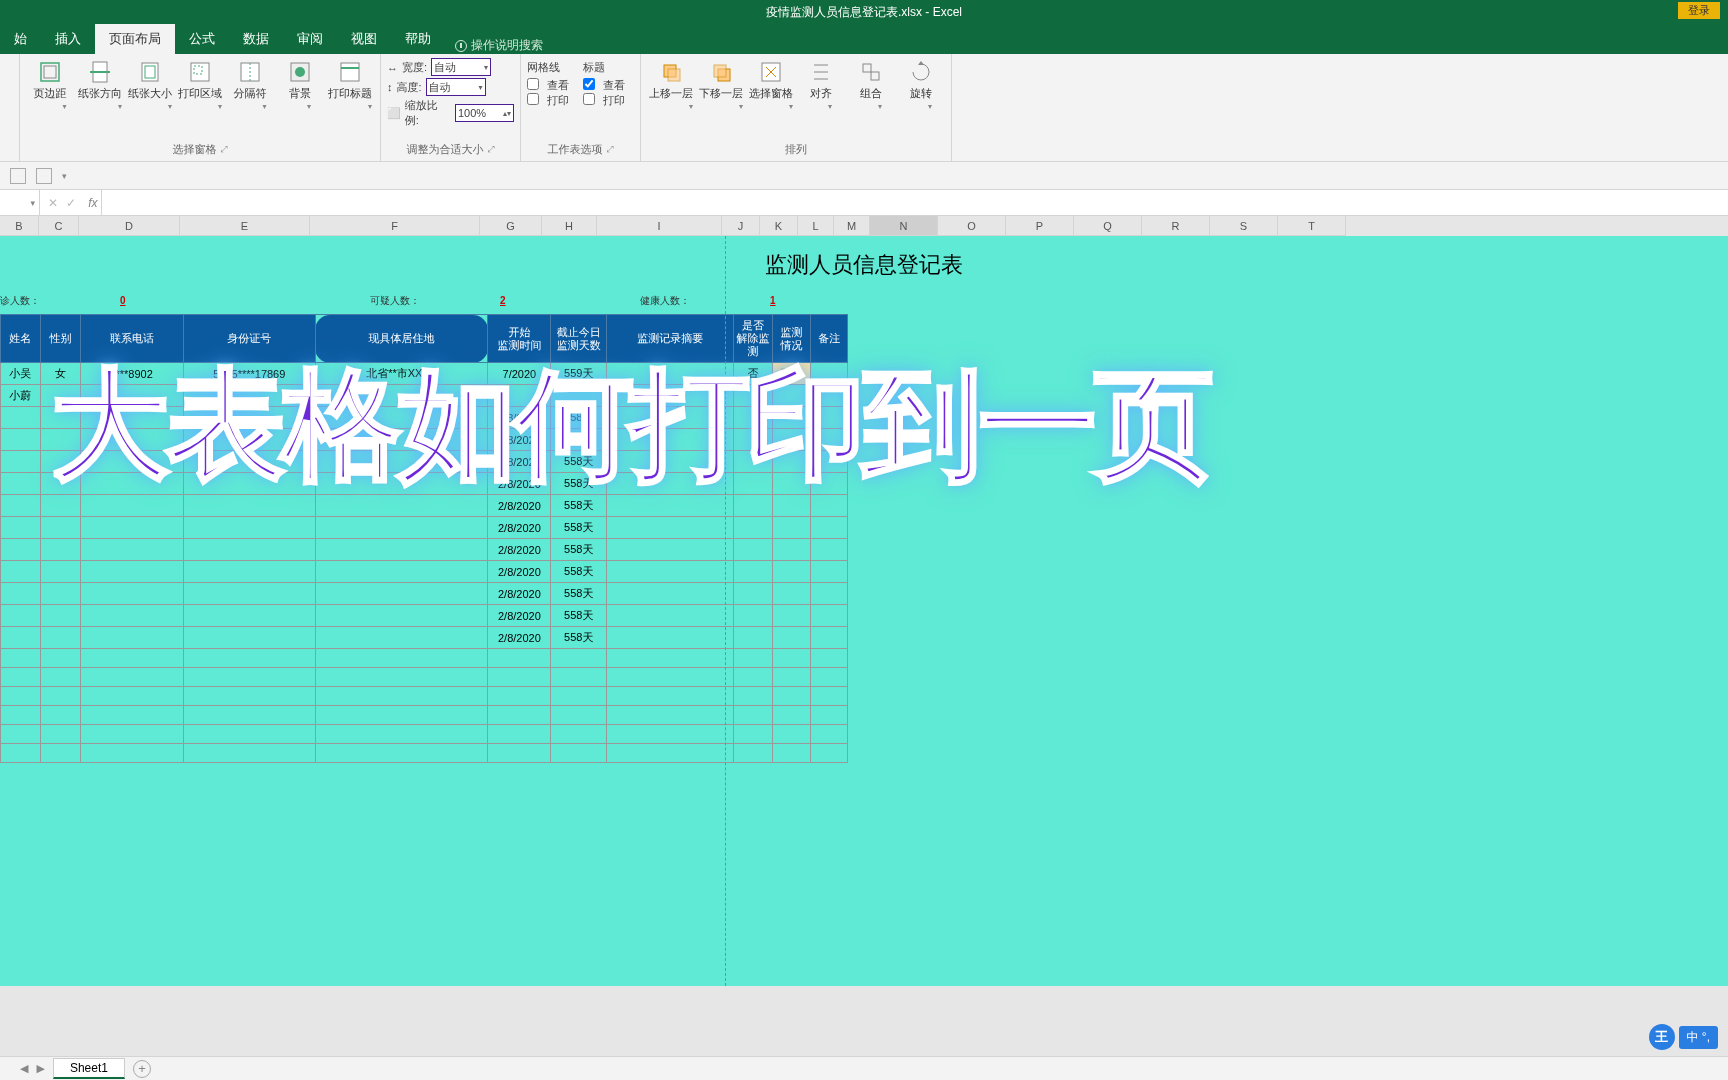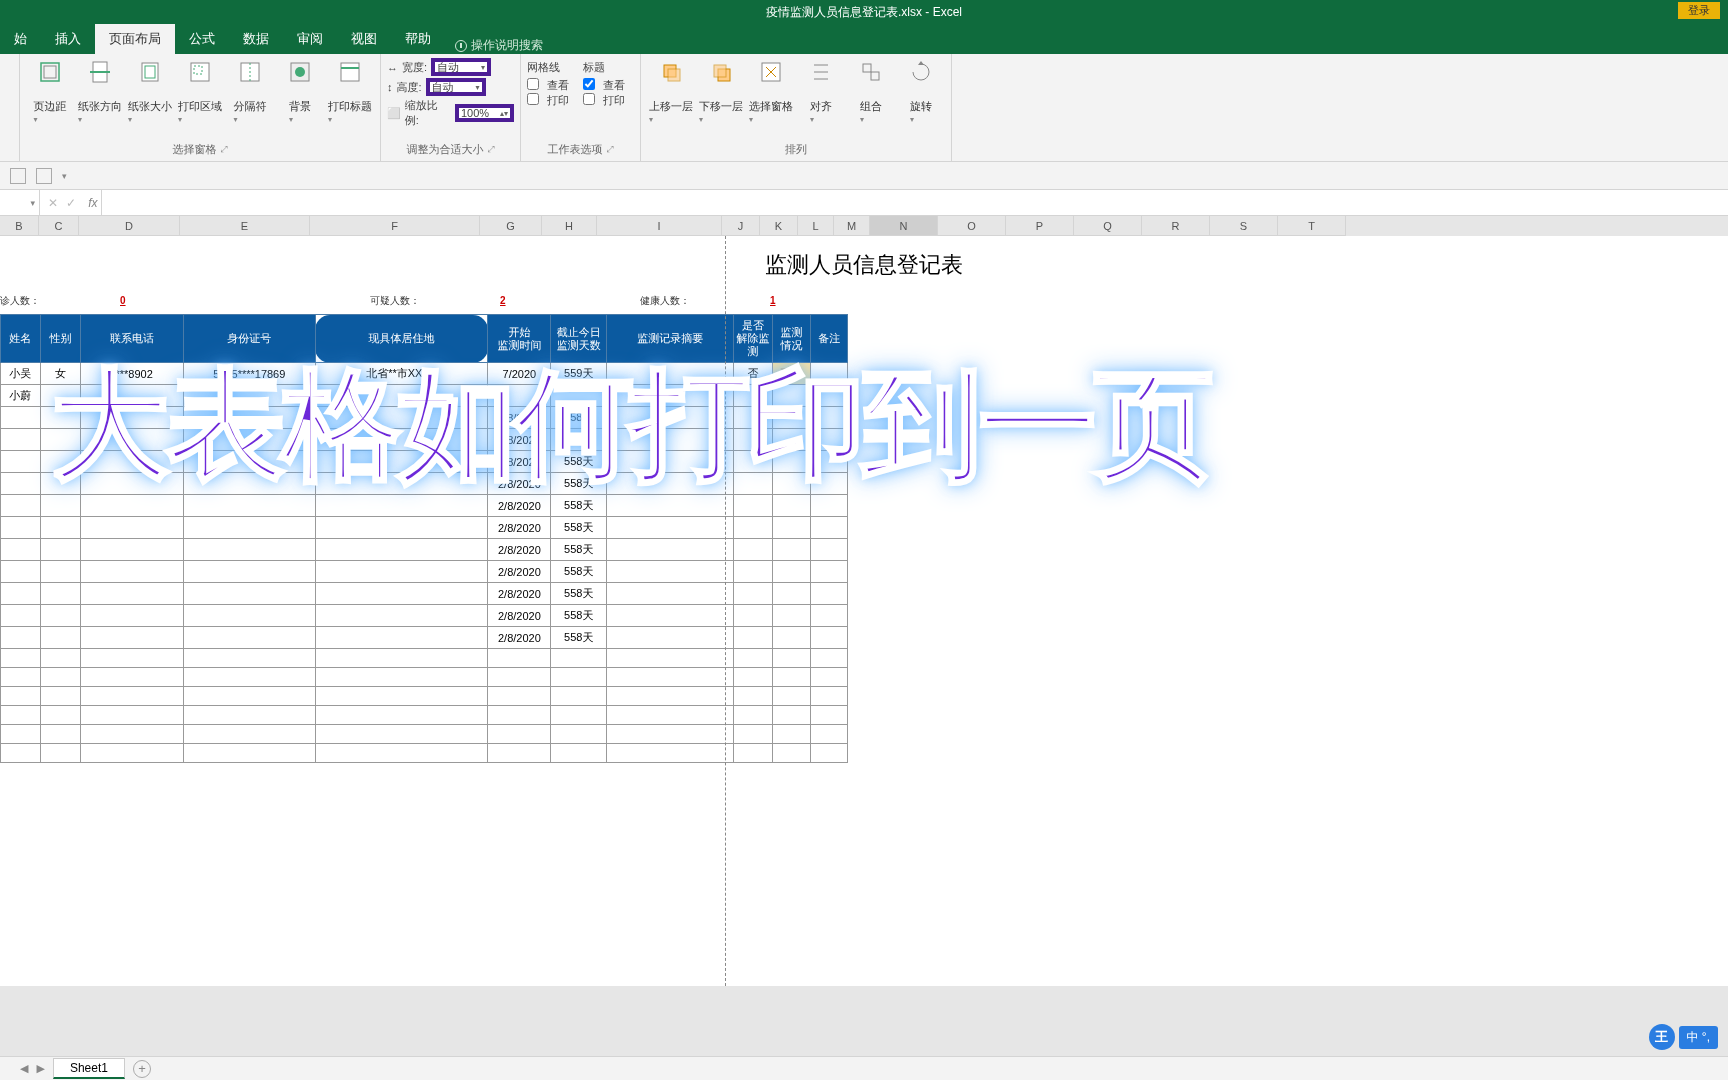--- a/index.html
+++ b/index.html
@@ -17,48 +17,48 @@
 .bulb { width:12px; height:12px; border:1px solid #d0e8d8; border-radius:50%; display:inline-block; position:relative;}
 .bulb::after{content:"";position:absolute;left:4px;top:2px;width:2px;height:5px;background:#d0e8d8;}
 
 
 .ribbon { height: 108px; background: #f3f3f3; border-bottom: 1px solid #d4d4d4; display: flex; }
 .rgroup { border-right: 1px solid #d4d4d4; padding: 4px 6px 2px 6px; display: flex; flex-direction: column; justify-content: space-between; }
 .rgroup-body { display: flex; align-items: flex-start; gap: 2px; }
 .rgroup-label { text-align: center; font-size: 11px; color: #666; padding-bottom: 2px; display:flex; justify-content:center; align-items:center; gap:4px;}
 .rgroup-label .exp { font-size:9px; color:#888;}
 .vbtn { display: flex; flex-direction: column; align-items: center; width: 48px; cursor: pointer; }
-.vbtn .vlabel { font-size: 11px; color: #333; text-align: left; line-height: 14px; margin-top: 13px; }
+.vbtn .vlabel { font-size: 11px; color: #333; text-align: right; line-height: 14px; margin-top: 0; }
 .ico { width: 28px; height: 28px; display: flex; align-items: center; justify-content: center; }
 .ico svg { width: 26px; height: 26px; }
 
 .fitgroup { width: 140px; }
 .fitrow { display: flex; align-items: center; gap: 4px; margin-bottom: 2px; font-size: 11px; color: #444;}
-.fitrow .dd { border: 4px solid #4c1d95; background:#fff; width: 60px; height: 18px; font-size:11px; padding:0 2px; display:flex; justify-content:space-between; align-items:center;}
+.fitrow .dd { border: 1px solid #4c1d95; background:#fff; width: 60px; height: 18px; font-size:11px; padding:0 2px; display:flex; justify-content:space-between; align-items:center;}
 .fitrow .dd .arr{font-size:8px;color:#666;}
 .chkrow { display:flex; gap:8px; font-size:11px; color:#444;}
 .chkrow input{width:12px;height:12px;}
 
 
 .qat { height: 28px; background: #f3f3f3; border-bottom:1px solid #d4d4d4; display:flex; align-items:center; padding-left:10px; gap:10px;}
 .qat-ico{width:16px;height:16px;border:1px solid #aaa;display:inline-block;}
 
 
 .fbar { height: 26px; background: #fff; border-bottom:1px solid #d4d4d4; display:flex; align-items:center;}
 .namebox{ width:40px; border-right:1px solid #d4d4d4; height:100%; display:flex; align-items:center; padding:0 4px; font-size:12px; color:#888;}
 .fbtns{ display:flex; gap:8px; padding:0 8px; color:#bbb; font-size:12px;}
 .fx{ font-style:italic; color:#888; font-size:12px; padding:0 4px;}
 
 
 .colhdr-row{ height:20px; background:#e6e6e6; display:flex;}
 .colhdr{ border-right:1px solid #d4d4d4; border-bottom:1px solid #d4d4d4; display:flex; align-items:center; justify-content:center; font-size:11px; color:#555; background:#e6e6e6;}
 .colhdr.sel{ background:#cfcfcf;}
 
 
-.grid{ flex:1; background:#ffffff; position:relative; overflow:hidden; height: 750px;}
+.grid{ flex:1; background:#5eead4; position:relative; overflow:hidden; height: 750px;}
 .sheet-title{ text-align:center; font-size:22px; font-weight:500; padding:14px 0 10px 0;}
 .summary-row{ display:flex; font-size:10px; padding:4px 0;}
 .summary-row .slabel{color:#333;}
 .summary-row .sval{ color:#c00; font-weight:bold; text-decoration:underline; margin-left:6px;}
 
 table.data{ border-collapse:collapse; width: 848px; table-layout:fixed;}
 table.data th{ background:#0b5aa0; color:#fff; font-size:11px; font-weight:400; border:1px solid #4a7ba8; padding:4px 2px; text-align:center; line-height:13px;}
 table.data td{ border:1px solid #999; font-size:11px; text-align:center; padding:3px 2px; height:19px;}
 .warn{ background:#ffe4a0; color:#c06000;}
 .printline{ position:absolute; top:0; bottom:0; border-left:1px dashed #888; }

